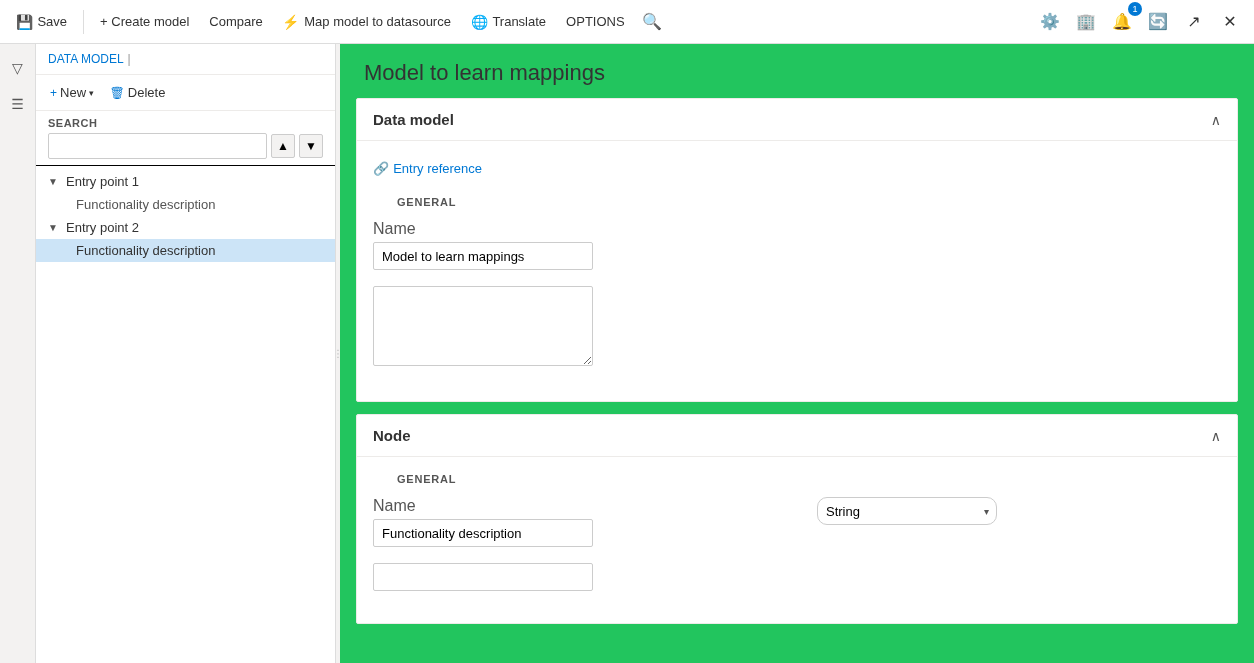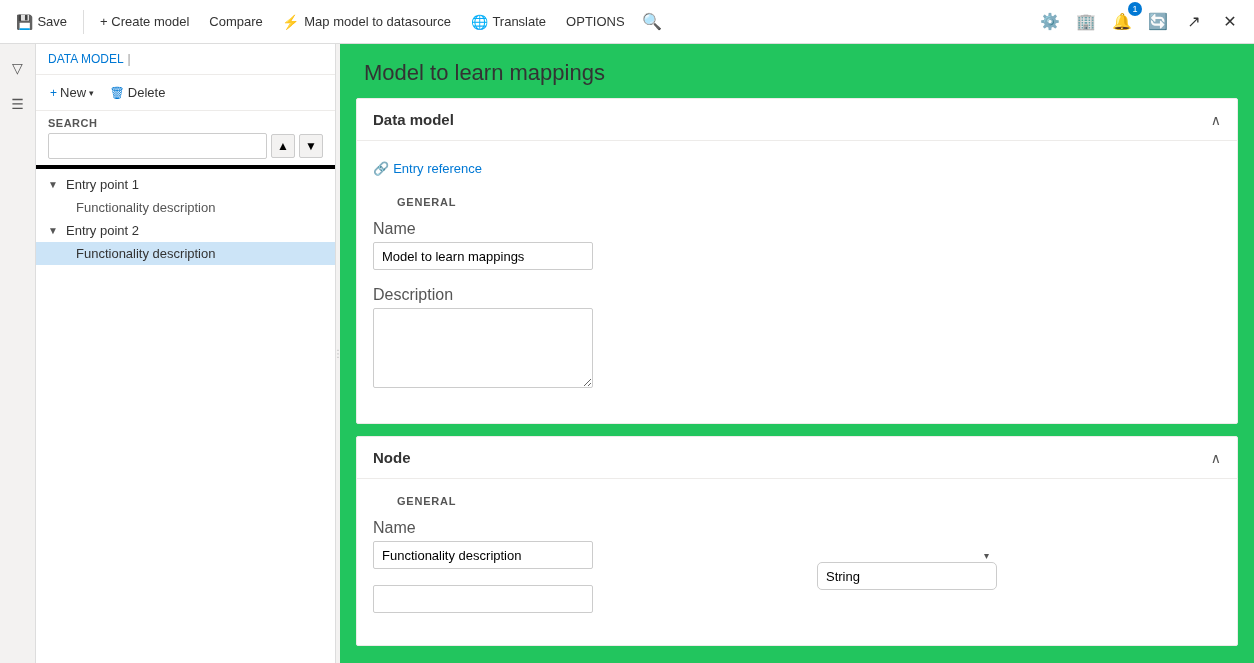--- a/index.html
+++ b/index.html
@@ -65,21 +65,21 @@
       border-bottom: 1px solid #edebe9; flex-shrink: 0;
     }
     .left-toolbar-btn {
       display: flex; align-items: center; gap: 3px; padding: 4px 6px;
       border: none; background: transparent; cursor: pointer; font-size: 13px; color: #333;
       border-radius: 2px;
     }
     .left-toolbar-btn .btn-icon { font-size: 12px; color: #0078d4; }
 
     
-    .search-section { padding: 6px 12px; border-bottom: 4px solid #000000; flex-shrink: 0; }
+    .search-section { padding: 6px 12px; border-bottom: 1px solid #000000; flex-shrink: 0; }
     .search-label { font-size: 11px; font-weight: 600; color: #555; margin-bottom: 4px; letter-spacing: 0.5px; }
     .search-row { display: flex; align-items: center; gap: 4px; }
     .search-input {
       flex: 1; height: 26px; border: 1px solid #ccc; border-radius: 2px;
       padding: 0 6px; font-size: 13px; outline: none;
     }
     .search-nav-btn {
       width: 24px; height: 24px; border: 1px solid #ccc; background: #f3f2f1;
       cursor: pointer; border-radius: 2px; display: flex; align-items: center; justify-content: center; font-size: 12px;
     }
@@ -143,23 +143,23 @@
       width: 220px; height: 80px; border: 1px solid #ccc; border-radius: 2px;
       padding: 6px 8px; font-size: 13px; outline: none; resize: vertical; background: #fff;
     }
 
     
     .node-two-cols { display: flex; gap: 40px; }
     .node-col { flex: 1; }
 
     .field-select-wrapper { position: relative; width: 180px; }
     .field-select {
-      width: 100%; height: 28px; border: 1px solid #ccc; border-radius: 5px;
+      width: 100%; height: 28px; border: 1px solid #ccc; border-radius: 10px;
       padding: 0 8px; font-size: 13px; outline: none; background: #fff;
-      appearance: none; cursor: pointer; margin-top: 43px;
+      appearance: none; cursor: pointer;
     }
     .select-arrow {
       position: absolute; right: 8px; top: 50%; transform: translateY(-50%);
       font-size: 10px; color: #555; pointer-events: none;
     }
 
     
     ::-webkit-scrollbar { width: 6px; }
     ::-webkit-scrollbar-track { background: #f1f1f1; }
     ::-webkit-scrollbar-thumb { background: #c8c8c8; border-radius: 3px; }
@@ -278,21 +278,20 @@
         </button>
 
         <div class="general-label">GENERAL</div>
 
         <div class="field-group">
           <div class="field-label">Name</div>
           <input class="field-input" type="text" value="Model to learn mappings" style="">
         </div>
 
         <div class="field-group">
-          <div class="field-label">Description</div>
           <textarea class="field-textarea" style=""></textarea>
         </div>
       </div>
     </div>
 
     <div class="section-card">
       <div class="section-header">
         <span class="section-title">Node</span>
         <button class="section-collapse-btn">∧</button>
       </div>

